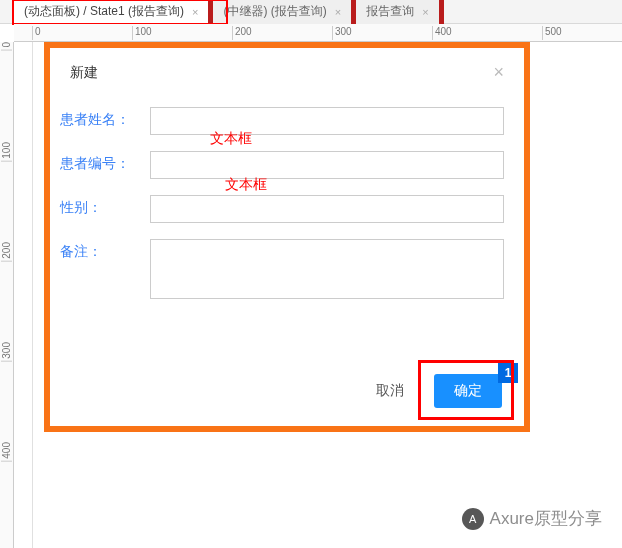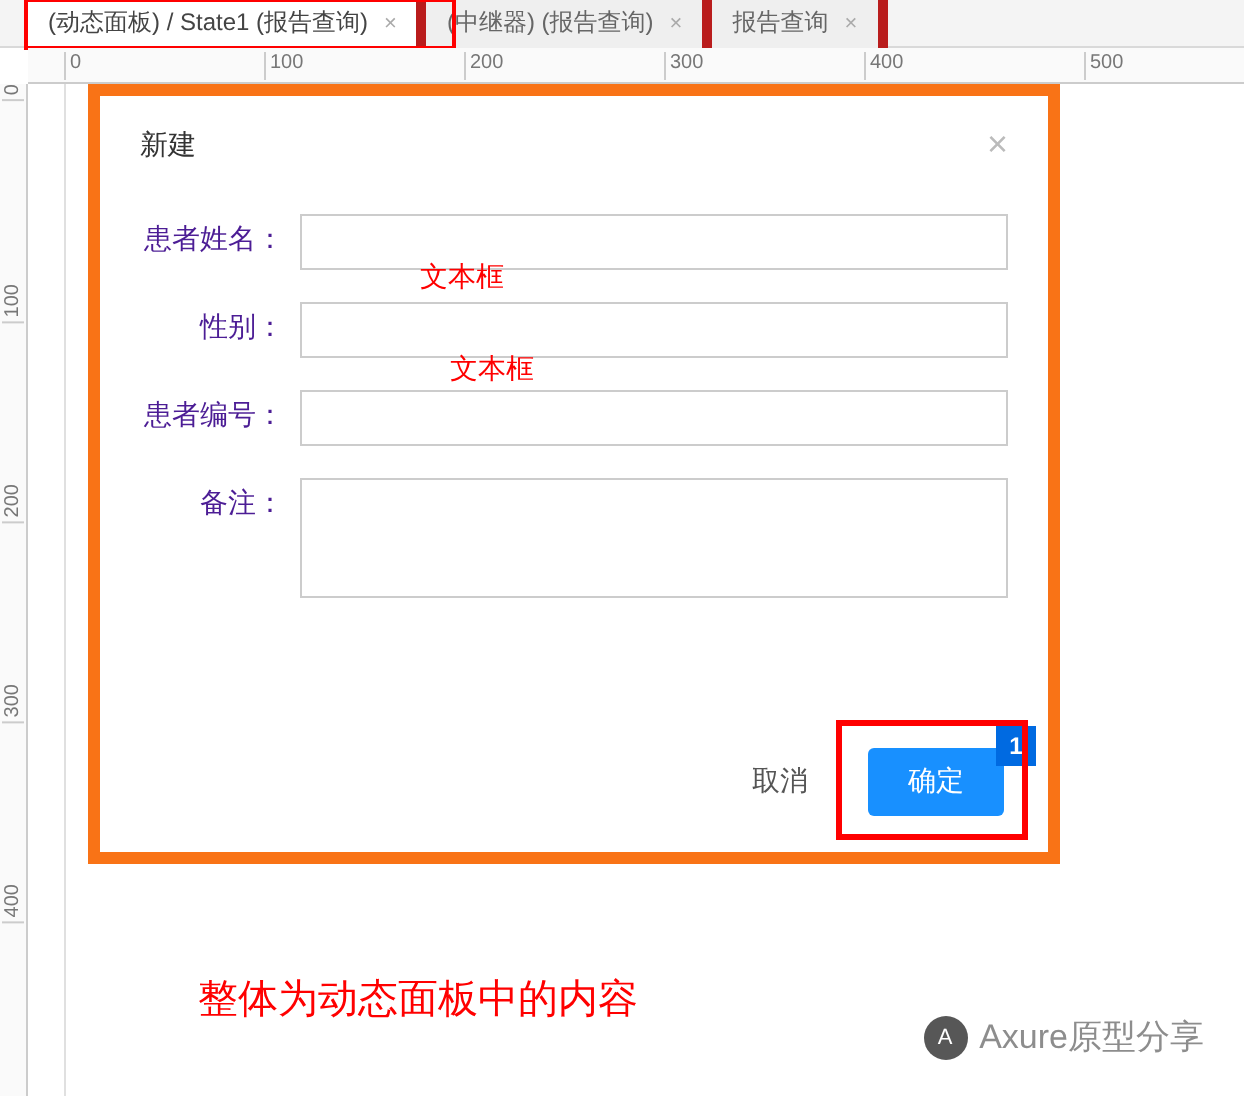--- a/index.html
+++ b/index.html
@@ -19,21 +19,21 @@
   .canvas { position: absolute; left: 14px; top: 42px; right: 0; bottom: 0; background: #fff; }
   .canvas-guide-v { position: absolute; top: 0; bottom: 0; width: 1px; background: #e0e0e0; }
 
   .dialog { position: absolute; left: 18px; top: 0; width: 486px; height: 390px; border: 6px solid #f97316; background: #fff; margin-left: 12px; }
   .dialog-header { display: flex; align-items: center; justify-content: space-between; padding: 14px 20px; }
   .dialog-title { font-size: 14px; color: #333; }
   .dialog-close { font-size: 18px; color: #bbb; font-weight: 200; cursor: pointer; }
 
   .form { padding: 10px 20px 0 10px; }
   .row { display: flex; align-items: flex-start; margin-bottom: 16px; }
-  .label { width: 90px; text-align: right; padding-right: 8px; font-size: 14px; color: #4c1d95; padding-top: 4px; }
+  .label { width: 90px; text-align: left; padding-right: 8px; font-size: 14px; color: #3b82f6; padding-top: 4px; }
   .field { flex: 1; }
   .input { width: 100%; height: 28px; border: 1px solid #ccc; background: #fff; }
   .textarea { width: 100%; height: 60px; border: 1px solid #ccc; background: #fff; }
 
   .buttons { position: absolute; bottom: 18px; right: 22px; display: flex; align-items: center; }
   .btn { height: 34px; padding: 0 20px; font-size: 14px; border-radius: 3px; cursor: pointer; display: flex; align-items: center; justify-content: center; }
   .btn-cancel { background: #fff; color: #555; margin-right: 10px; text-align: center; }
   .btn-confirm { background: #1890ff; color: #fff; position: relative; }
   .btn-confirm-border { position: absolute; border: 3px solid #ff0000; pointer-events: none; }
   .badge { position: absolute; top: -11px; right: -16px; width: 20px; height: 20px; background: #006ae1; color: #fff; font-size: 12px; font-weight: bold; display: flex; align-items: center; justify-content: center; }
@@ -92,27 +92,27 @@
     </div>
 
     <div class="form">
       <div class="row">
         <div class="label">患者姓名：</div>
         <div class="field">
             <div class="input"></div>
           </div>
       </div>
       <div class="row">
-        <div class="label">性别：</div>
+        <div class="label">患者编号：</div>
         <div class="field">
             <div class="input"></div>
           </div>
       </div>
       <div class="row">
-        <div class="label">患者编号：</div>
+        <div class="label">性别：</div>
         <div class="field">
             <div class="input"></div>
           </div>
       </div>
       <div class="row">
         <div class="label">备注：</div>
         <div class="field">
             <div class="textarea"></div>
           </div>
       </div>
@@ -123,19 +123,18 @@
       <div class="btn btn-confirm">
         <span>确定</span>
         <span class="badge">1</span>
       </div>
     </div>
     <div class="btn-confirm-border" style="right:10px; bottom:6px; width:96px; height:60px;"></div>
   </div>
 
   <div class="ann-text ann-input1">文本框</div>
   <div class="ann-text ann-input2">文本框</div>
-  <div class="ann-text ann-bottom">整体为动态面板中的内容</div>
 </div>
 
 <div class="watermark">
   <div class="wm-logo">A</div>
   <div class="wm-text">Axure原型分享</div>
 </div>
 
 </body></html>

